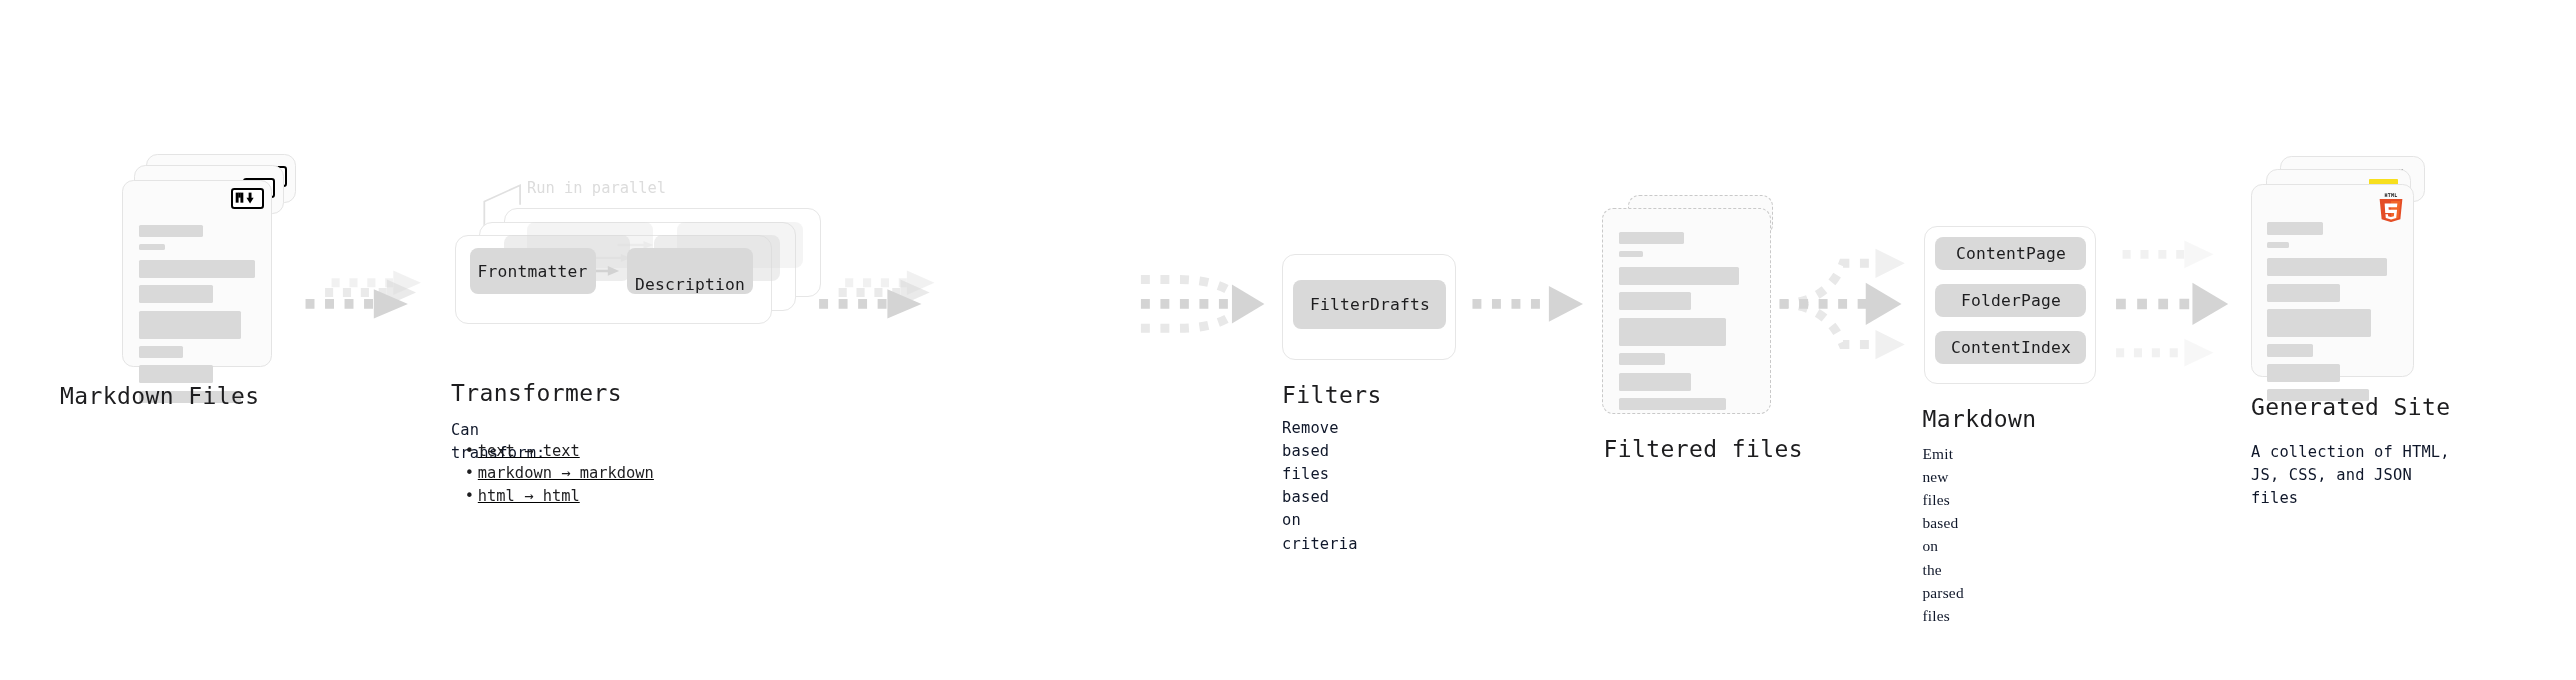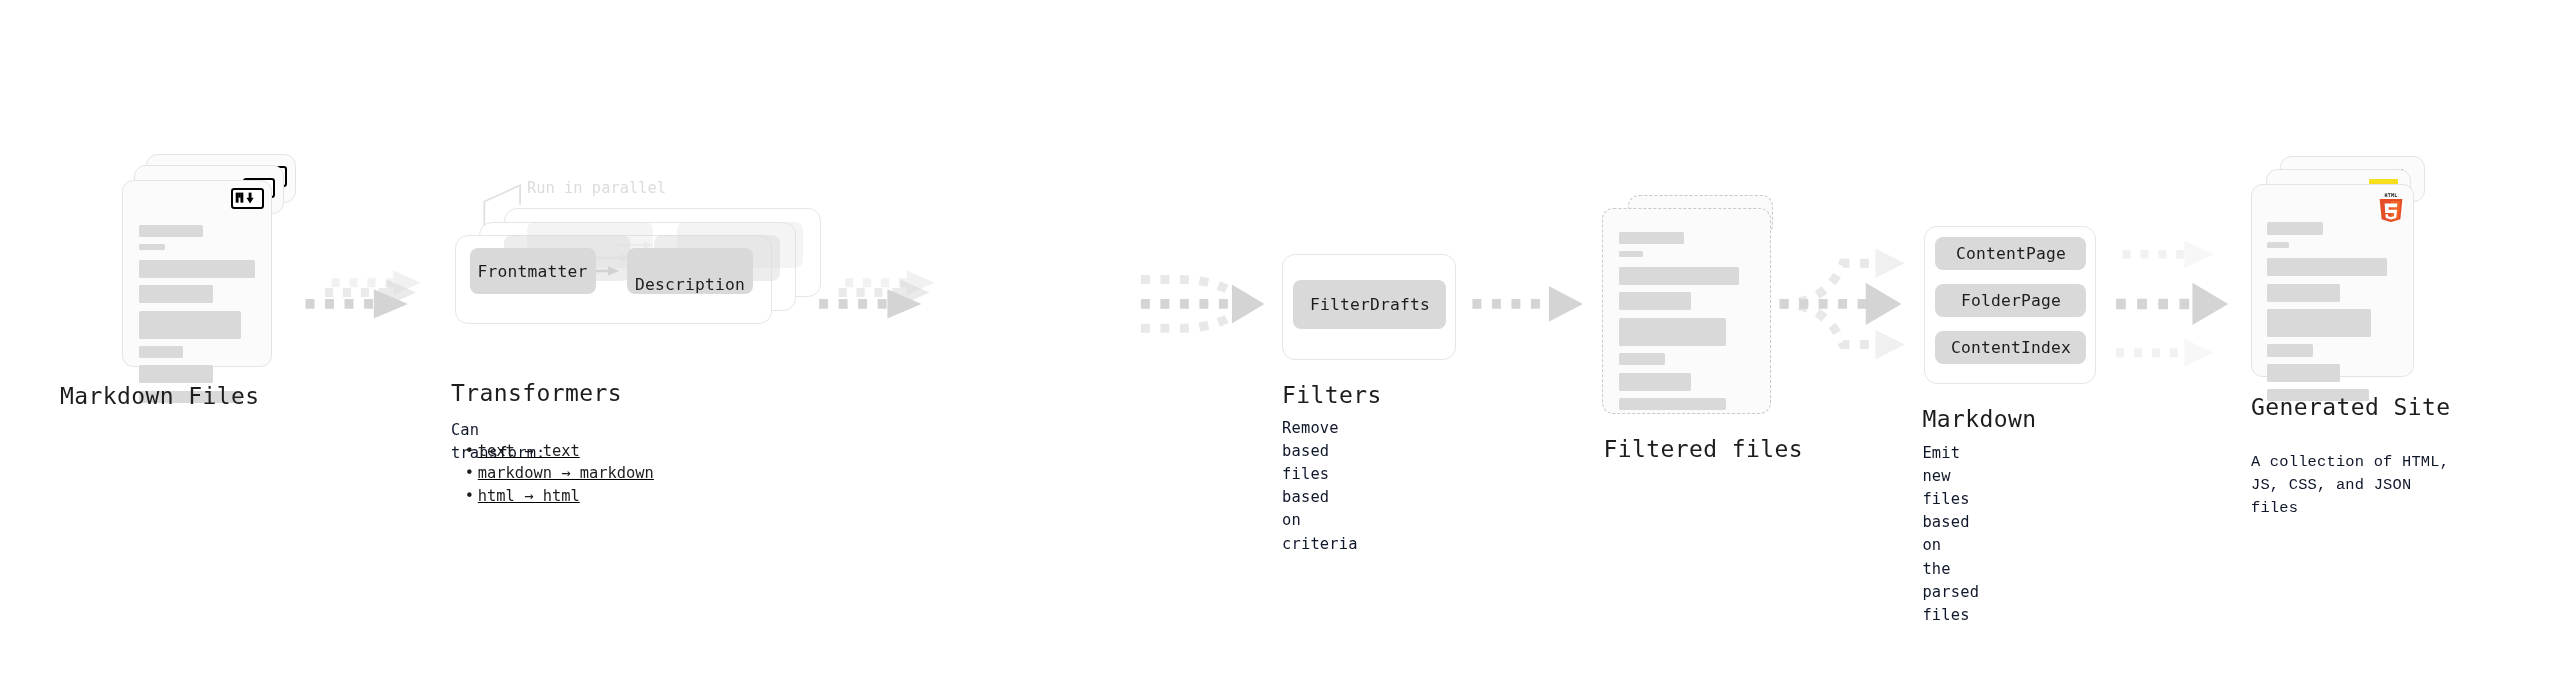--- a/index.html
+++ b/index.html
@@ -388,21 +388,21 @@
     <div class="pill" style="left:11.4px; top:11.4px; width:151px; height:33px;">
       <span>ContentPage</span>
     </div>
     <div class="pill" style="left:11.4px; top:58px; width:151px; height:33px;">
       <span>FolderPage</span>
     </div>
     <div class="pill" style="left:11.4px; top:105px; width:151px; height:33px;">
       <span>ContentIndex</span>
     </div>
     <div class="stage-title" style="position:absolute; left:-1.6px; top:180px;">Markdown</div>
-    <div class="stage-desc" style="position:absolute; left:-1.6px; top:216px;">Emit new files based on
+    <div class="stage-desc" style="position:absolute; left:-1.6px; top:216px;font-family:Liberation Serif, serif;">Emit new files based on
 the parsed files</div>
   </div>
 
   <div class="stage" style="left:2251px; top:156px;">
     <div class="doc-stack" style="width:203px; height:223px;">
 
       <div class="doc-card solid" style="left:29px; top:0px; width:145px; height:46px;">
         <div class="css-badge" style="right:11.4px; top:8.1px;">
           <svg width="28" height="9.8" viewBox="0 0 34 12">
               <text x="17" y="7" font-family="DejaVu Sans Mono, monospace" font-size="6" font-weight="bold" fill="#111" text-anchor="middle">CSS</text>
@@ -430,18 +430,18 @@
           <div class="ln" style="width:91%; height:18.7px;"></div>
           <div class="ln" style="width:56%; height:18px;"></div>
           <div class="ln" style="width:79%; height:28px;"></div>
           <div class="ln" style="width:35%; height:12.2px;"></div>
           <div class="ln" style="width:56%; height:18px;"></div>
           <div class="ln" style="width:78%; height:12.2px;"></div>
         </div>
       </div>
     </div>
     <div class="stage-title" style="position:absolute; left:0px; top:238px;">Generated Site</div>
-    <div class="stage-desc" style="position:absolute; left:0px; top:295px;font-family:Liberation Mono, monospace;">A collection of HTML,
+    <div class="stage-desc" style="position:absolute; left:0px; top:285px;">A collection of HTML,
 JS, CSS, and JSON files</div>
   </div>
 
 </div>
 
 
 </body></html>

